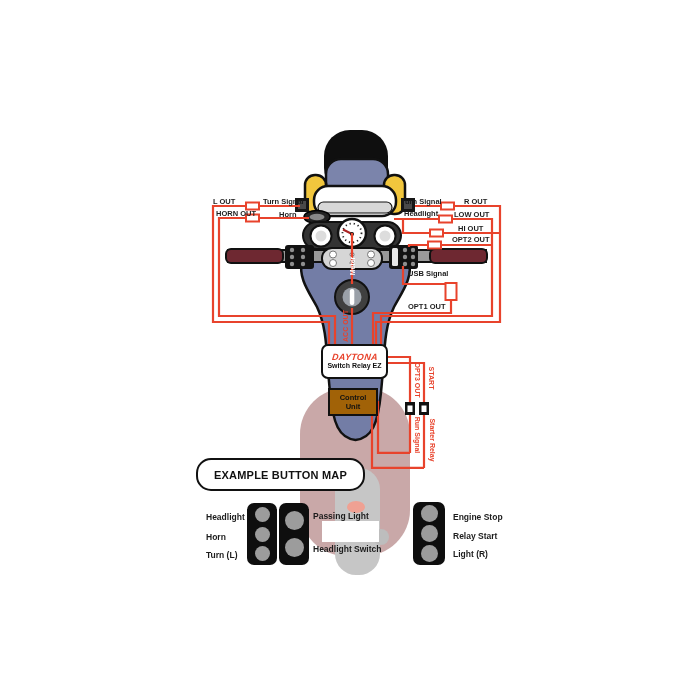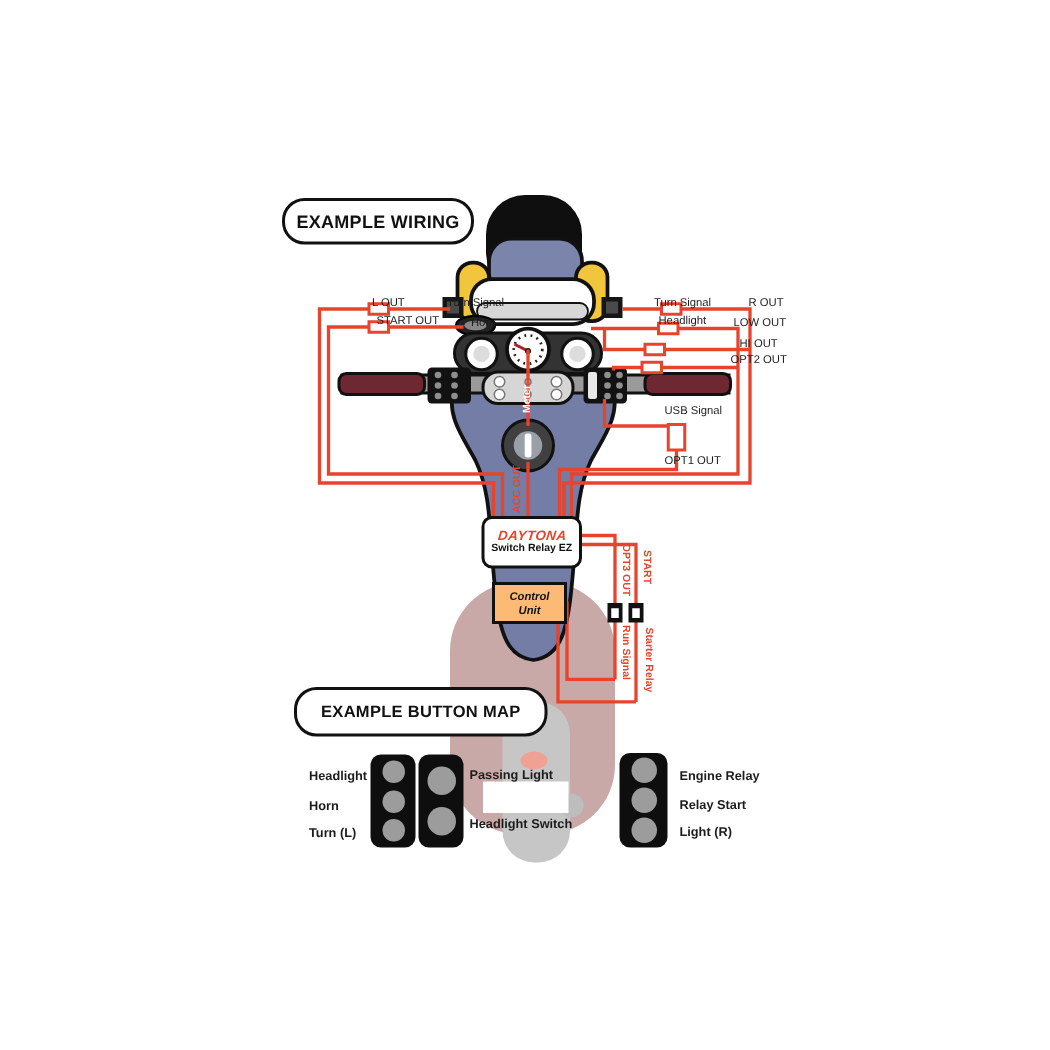--- a/index.html
+++ b/index.html
@@ -1,37 +1,37 @@
 <!DOCTYPE html>
 <html><head>
 <meta charset="utf-8">
 <style>
   html,body{margin:0;padding:0;background:#fff;}
   #canvas{position:relative;width:700px;height:700px;background:#ffffff;overflow:hidden;
           font-family:"Liberation Sans", sans-serif;}
   .layer{position:absolute;left:0;top:0;}
   
-  .lab{position:absolute;font-size:7.5px;font-weight:400;color:#1c1c1c;white-space:nowrap;line-height:1;z-index:45;margin-left:35px;}
+  .lab{position:absolute;font-size:7.5px;font-weight:700;color:#1c1c1c;white-space:nowrap;line-height:1;z-index:45;}
   
   .vlab{position:absolute;font-size:7px;font-weight:700;color:#e8432c;white-space:nowrap;line-height:1;z-index:45;}
   .rot90{transform:translate(-50%,-50%) rotate(90deg);}
   .rotm90{transform:translate(-50%,-50%) rotate(-90deg);}
   .white{color:#fff;}
   
   .pill{position:absolute;background:#fff;border:2.5px solid #111;border-radius:15px;display:flex;
         align-items:center;justify-content:center;font-weight:800;color:#111;z-index:50;letter-spacing:.2px;white-space:nowrap;}
   #wiring-pill{left:188px;top:132px;width:124px;height:27px;font-size:12px;}
   #map-pill{left:196px;top:458px;width:165px;height:29px;font-size:11px;}
   
   #relay-box{position:absolute;left:321px;top:344px;width:63px;height:31px;background:#fff;border:2.2px solid #111;
              border-radius:7px;display:flex;flex-direction:column;align-items:center;justify-content:center;z-index:30;}
   #relay-box .brand{font-size:9px;font-style:italic;font-weight:900;color:#e8432c;letter-spacing:.3px;transform:skewX(-6deg);line-height:1;}
   #relay-box .model{font-size:7px;font-weight:700;color:#111;line-height:1.2;}
-  #cu-box{position:absolute;left:328px;top:388px;width:46px;height:24px;background:#fdba74;border:2px solid #111;
-          display:flex;flex-direction:column;align-items:center;justify-content:center;z-index:30;font-style:italic;}
+  #cu-box{position:absolute;left:328px;top:388px;width:46px;height:24px;background:#a16207;border:2px solid #111;
+          display:flex;flex-direction:column;align-items:center;justify-content:center;z-index:30;}
   #cu-box span{font-size:7.5px;font-weight:600;color:#111;line-height:1.25;}
   
   .pod{position:absolute;background:#0e0e0e;border-radius:7px;display:flex;flex-direction:column;
        align-items:center;justify-content:space-evenly;z-index:40;}
   #podL1{left:247px;top:503px;width:30px;height:62px;}
   #podL2{left:279px;top:503px;width:30px;height:62px;}
   #podR{left:413px;top:502px;width:32px;height:63px;}
   .pbtn{background:#9c9c9c;border-radius:50%;}
   .sm{width:15px;height:15px;} .md{width:17px;height:17px;} .lg{width:19px;height:19px;}
   .blab{position:absolute;font-size:8.5px;font-weight:700;color:#1c1c1c;white-space:nowrap;line-height:1;z-index:45;}
@@ -157,26 +157,25 @@
     <g>
       <rect x="405" y="402" width="10" height="13" fill="#111"></rect>
         <rect x="407.5" y="405.5" width="5" height="6.5" fill="#fff"></rect>
     </g>
     <g>
       <rect x="419" y="402" width="10" height="13" fill="#111"></rect>
         <rect x="421.5" y="405.5" width="5" height="6.5" fill="#fff"></rect>
     </g>
   </svg>
 
-  <div class="pill" id="wiring-pill">EXAMPLE WIRING</div>
   <div class="pill" id="map-pill">EXAMPLE BUTTON MAP</div>
 
   <span class="lab" style="left:213px;top:198px">L OUT</span>
   <span class="lab" style="left:263px;top:198px">Turn Signal</span>
-  <span class="lab" style="left:216px;top:210px">START OUT</span>
+  <span class="lab" style="left:216px;top:210px">HORN OUT</span>
   <span class="lab" style="left:279px;top:211px">Horn</span>
   <span class="lab" style="left:401px;top:198px">Turn Signal</span>
   <span class="lab" style="left:464px;top:198px">R OUT</span>
   <span class="lab" style="left:404px;top:210px">Headlight</span>
   <span class="lab" style="left:454px;top:211px">LOW OUT</span>
   <span class="lab" style="left:458px;top:225px">HI OUT</span>
   <span class="lab" style="left:452px;top:236px">OPT2 OUT</span>
   <span class="lab" style="left:408px;top:270px">USB Signal</span>
   <span class="lab" style="left:408px;top:303px">OPT1 OUT</span>
 
@@ -211,17 +210,17 @@
     <div class="pbtn md"></div>
     <div class="pbtn md"></div>
     <div class="pbtn md"></div>
   </div>
 
   <span class="blab" style="left:206px;top:513px">Headlight</span>
   <span class="blab" style="left:206px;top:533px">Horn</span>
   <span class="blab" style="left:206px;top:551px">Turn (L)</span>
   <span class="blab" style="left:313px;top:512px">Passing Light</span>
   <span class="blab" style="left:313px;top:545px">Headlight Switch</span>
-  <span class="blab" style="left:453px;top:513px">Engine Relay</span>
+  <span class="blab" style="left:453px;top:513px">Engine Stop</span>
   <span class="blab" style="left:453px;top:532px">Relay Start</span>
   <span class="blab" style="left:453px;top:550px">Light (R)</span>
 
 </div>
 
 </body></html>

